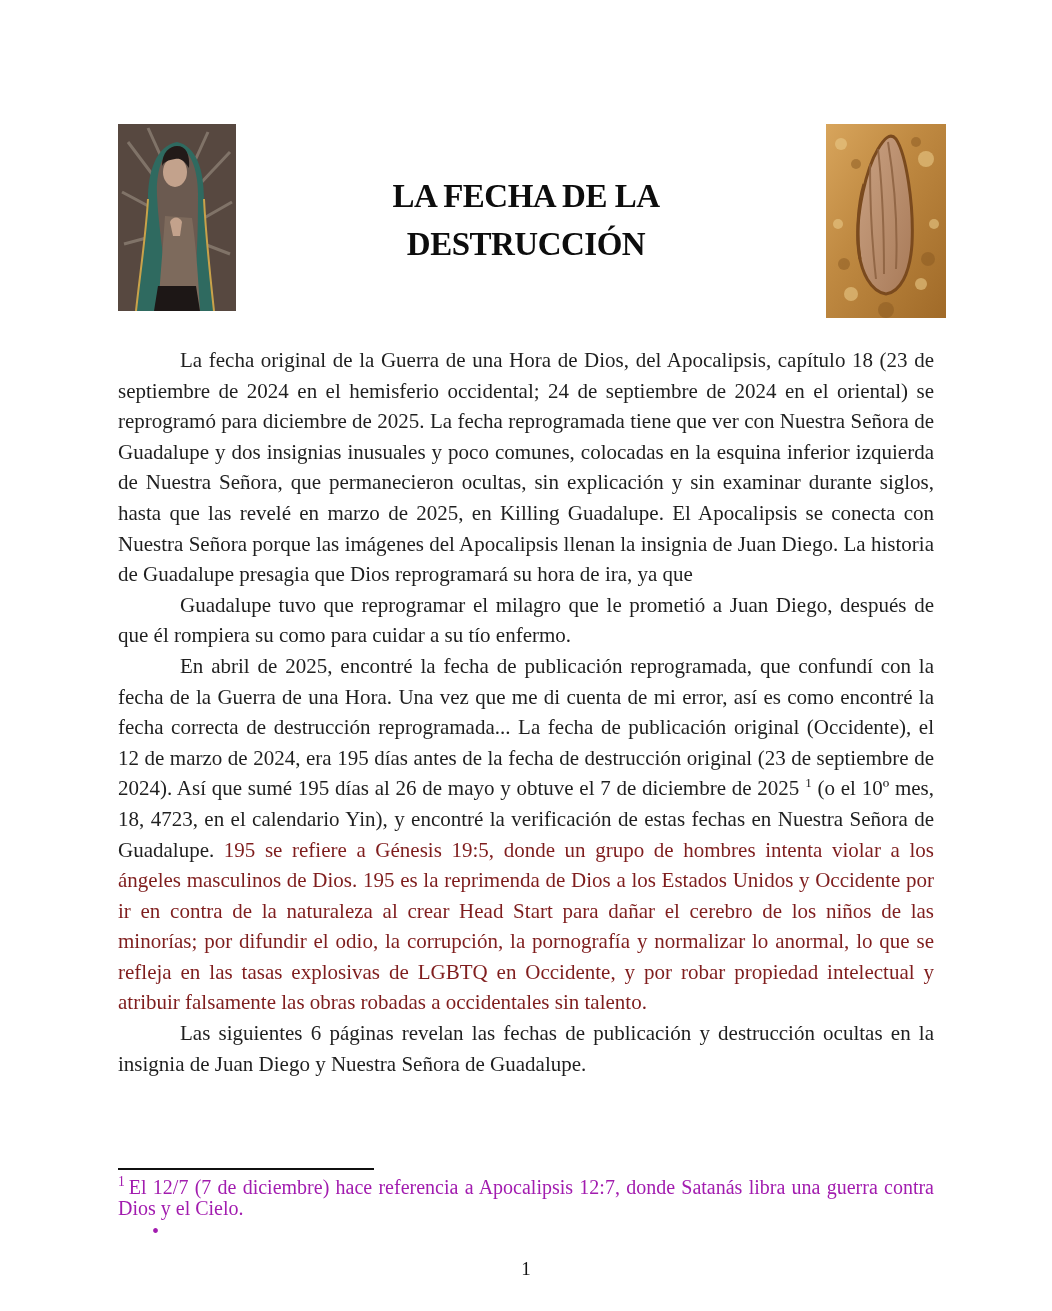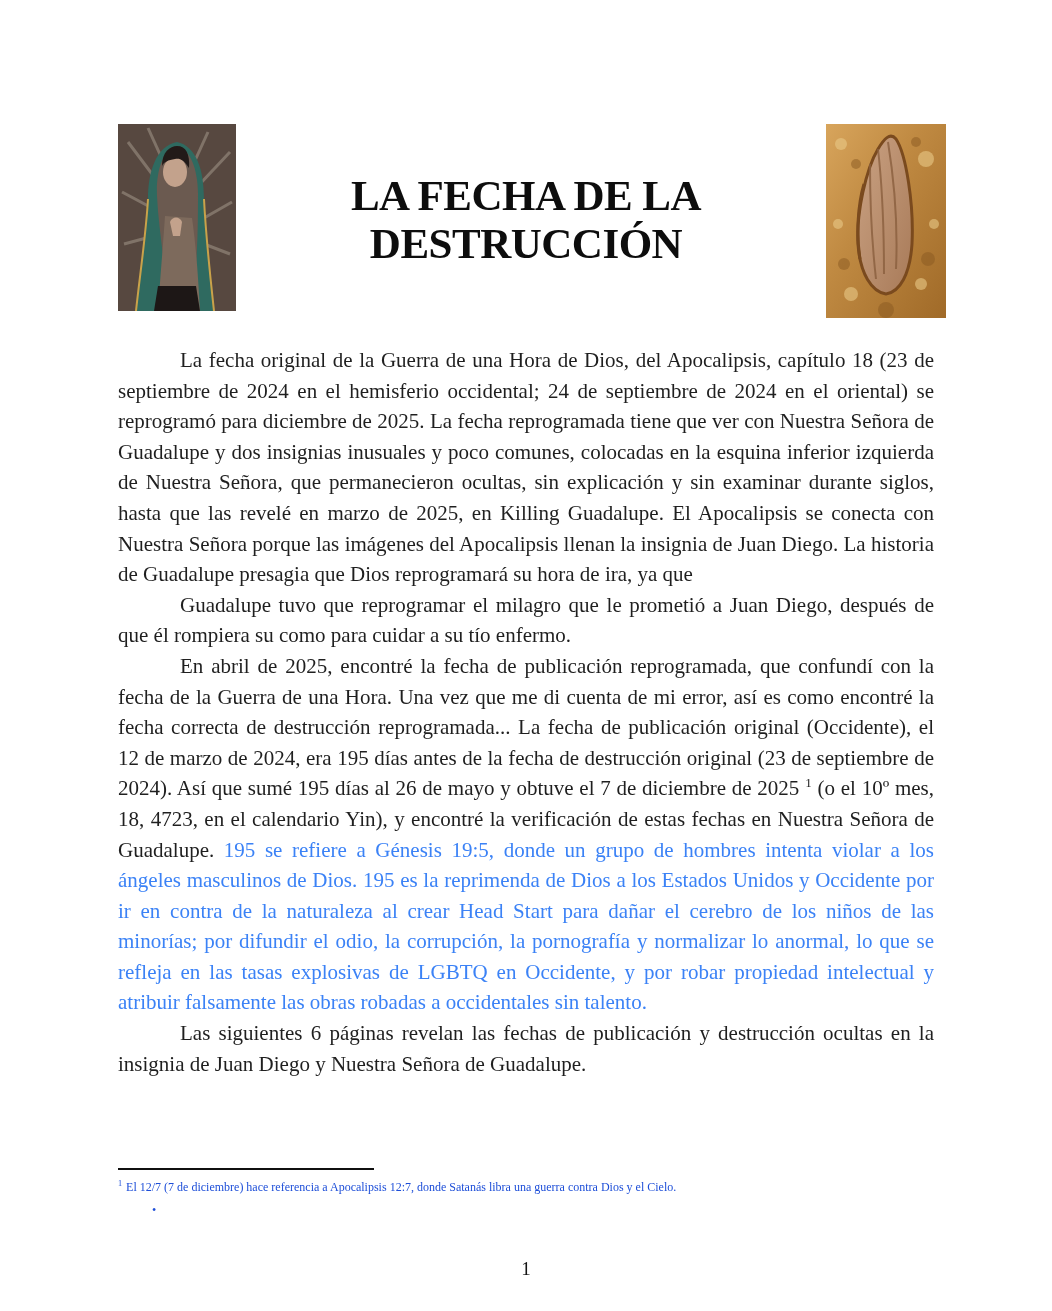--- a/index.html
+++ b/index.html
@@ -20,56 +20,56 @@
   .hero-image svg { width: 100%; height: 100%; display: block; }
 
   
   .doc-title {
     position: absolute;
     left: 256px;
     width: 540px;
     top: 172px;
     text-align: center;
     font-weight: bold;
-    font-size: 43px;
+    font-size: 33px;
     line-height: 48px;
     letter-spacing: -0.5px;
     color: #0d0d0d;
   }
 
   
   .content {
     position: absolute;
     left: 118px;
     top: 345px;
     width: 816px;
     font-size: 21px;
     line-height: 30.6px;
     text-align: justify;
     color: #1f1f1f;
   }
   .content p { margin: 0; text-indent: 62px; }
   .bold { font-weight: normal; }
-  .red { color: #3b82f6; }
+  .red { color: #7f1d1d; }
   sup.fnref {
     font-size: 0.62em;
     vertical-align: super;
     line-height: 0;
     margin-left: 6px;
   }
 
   
   .footnote-block {
     position: absolute;
     left: 118px;
     top: 1168px;
     width: 816px;
-    font-size: 12px;
+    font-size: 20px;
     line-height: 21px;
-    color: #1d4ed8;
+    color: #a21caf;
   }
   .fn-rule {
     width: 256px;
     border-top: 2px solid #101010;
     margin-bottom: 7px;
   }
   .fn-item { text-align: justify; }
   .fn-item sup { font-size: 0.68em; vertical-align: super; margin-right: 4px; line-height: 0; }
   .fn-bullet {
     position: relative;

